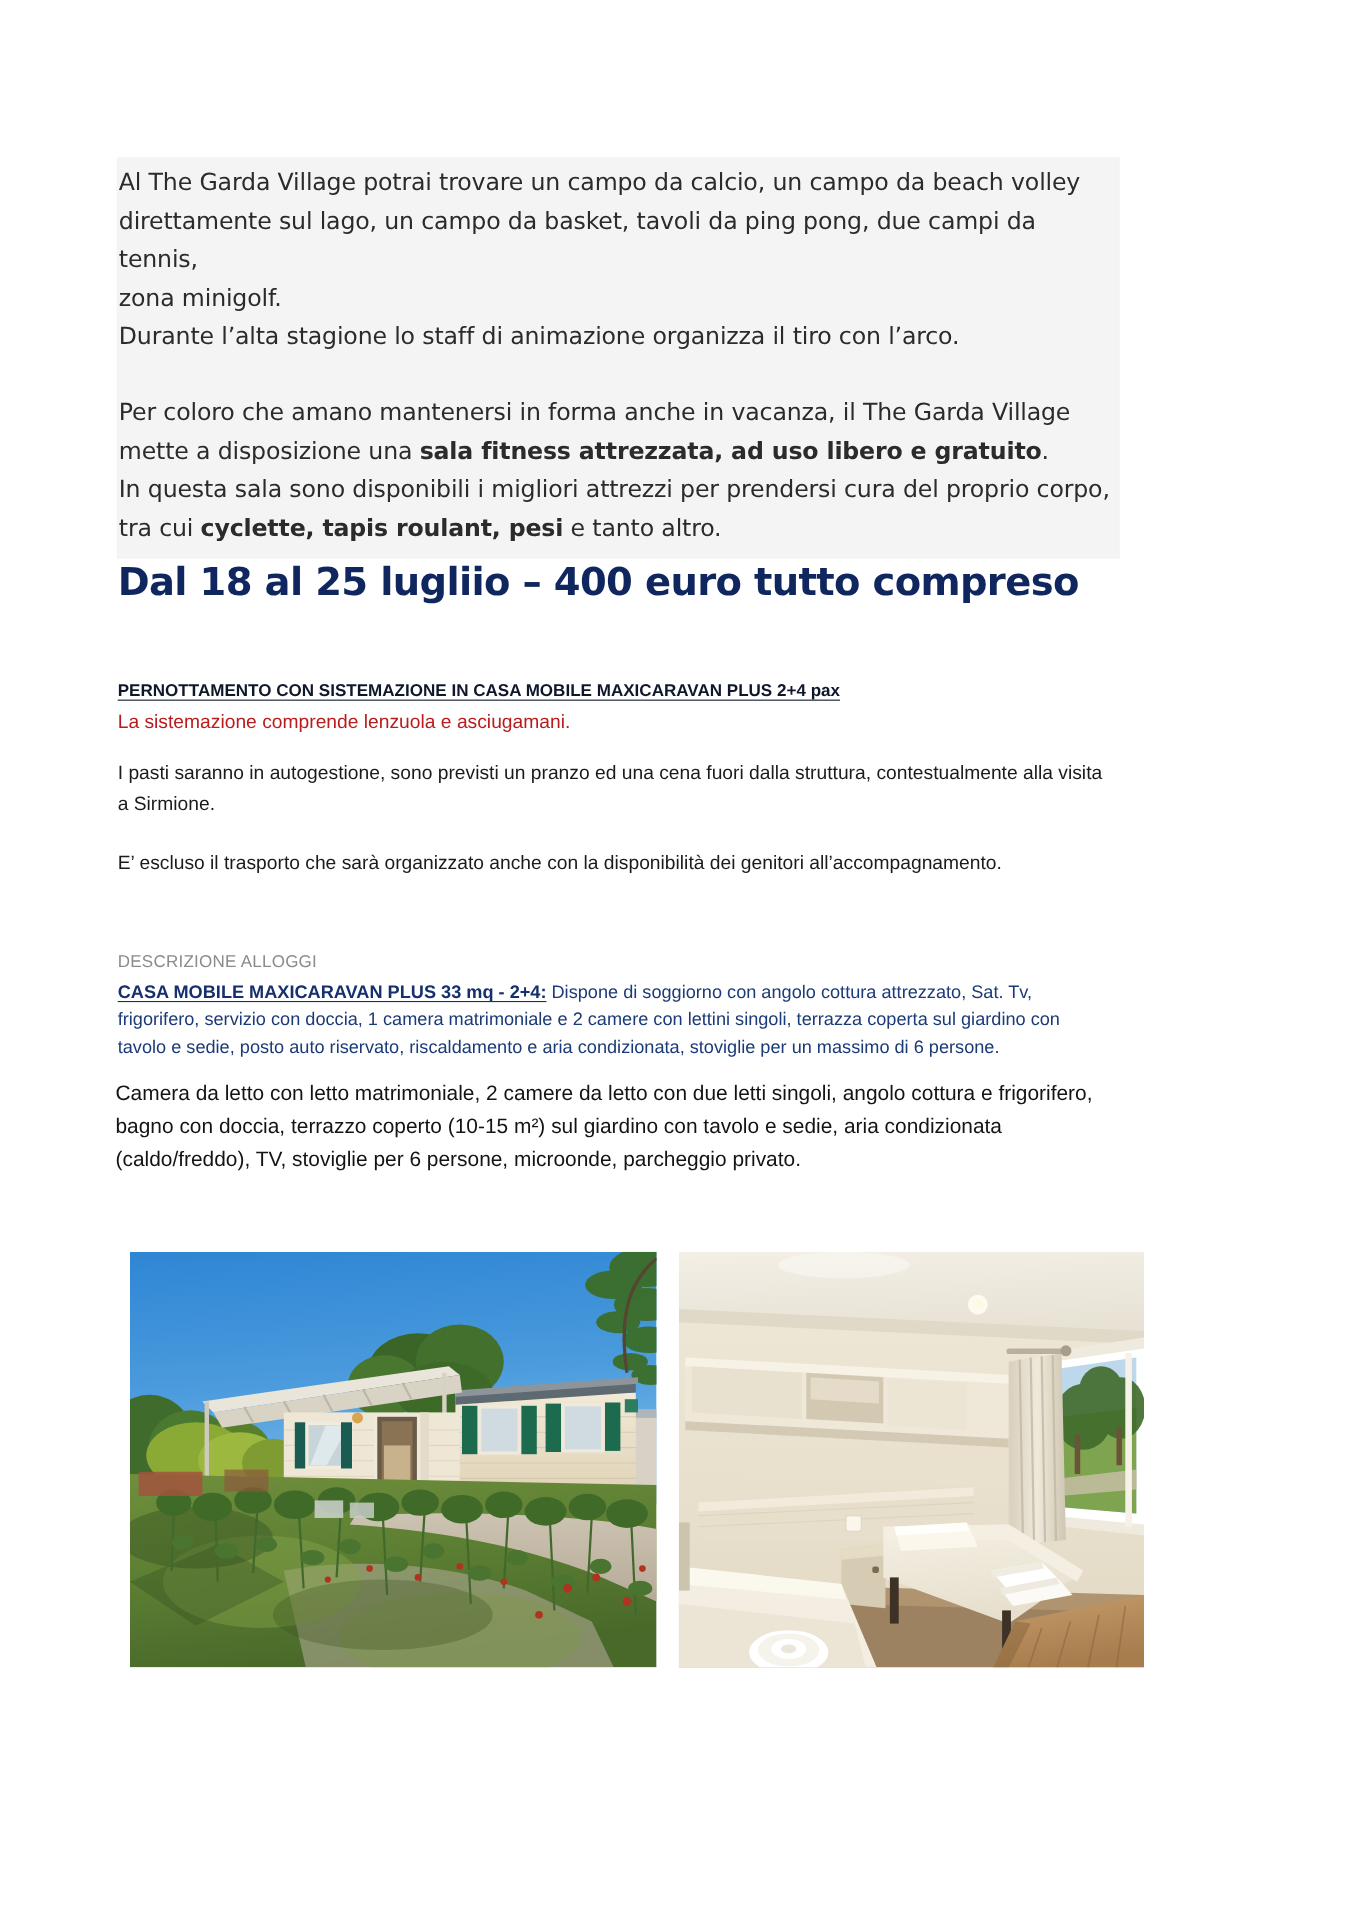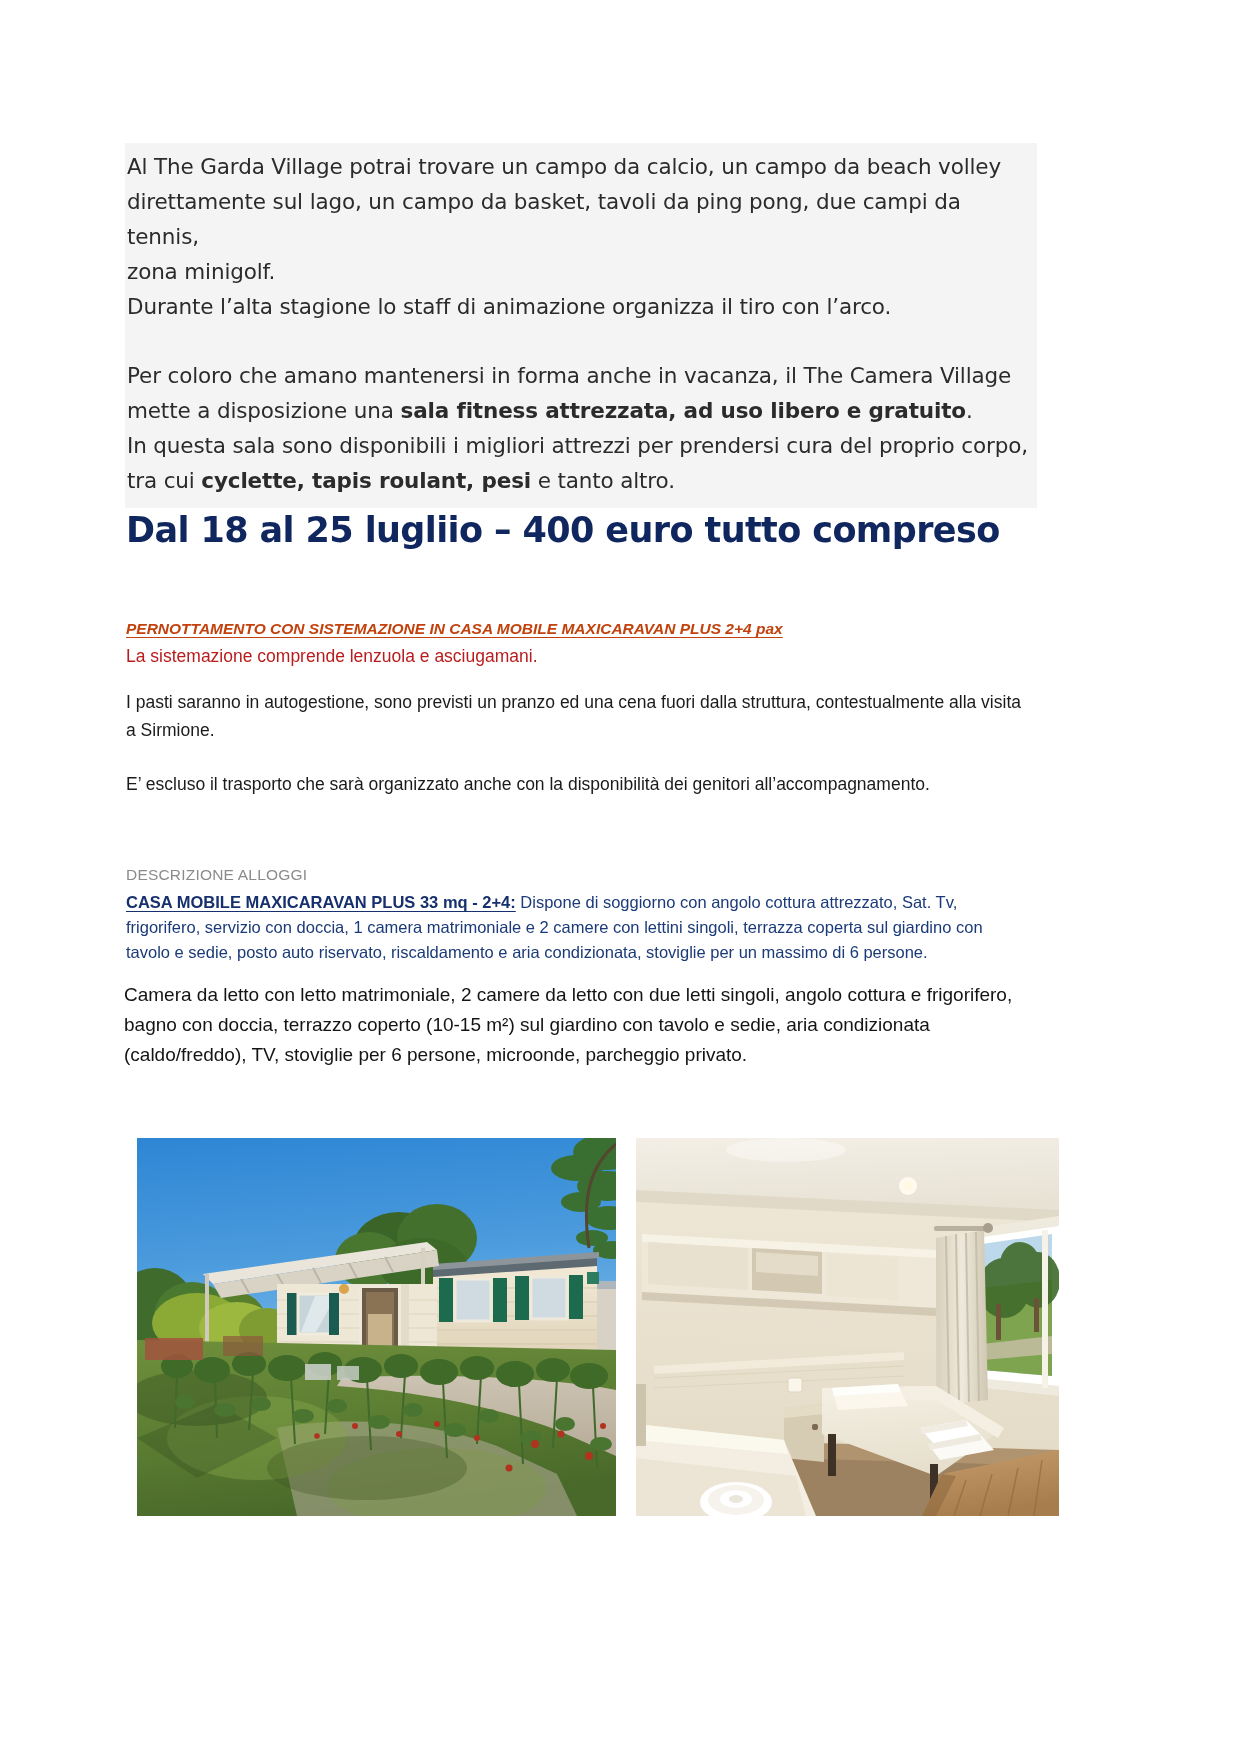--- a/index.html
+++ b/index.html
@@ -13,21 +13,20 @@
     position: relative;
     font-family: "Liberation Sans", sans-serif;
     overflow: hidden;
   }
   .page {
     position: absolute;
     left: 0; top: 0;
     width: 1043px;
     height: 1755px;
     background: #ffffff;
-    margin-left: 19px;
   }
 
   
   .intro-block {
     position: absolute;
     left: 106px;
     top: 143px;
     width: 912px;
     background: #f4f4f4;
     padding: 6px 0 10px 0;
@@ -64,25 +63,24 @@
   }
 
   
   .pernot-head {
     position: absolute;
     left: 107px;
     top: 620px;
     font-family: "Liberation Sans", sans-serif;
     font-size: 15.5px;
     font-weight: bold;
-    color: #c2410c;
+    color: #0f172a;
     text-decoration: underline;
     text-underline-offset: 3px;
     white-space: nowrap;
-    font-style: italic;
   }
   .pernot-sub {
     position: absolute;
     left: 107px;
     top: 646px;
     font-family: "Liberation Sans", sans-serif;
     font-size: 17.5px;
     color: #b91c1c;
     white-space: nowrap;
   }
@@ -173,21 +171,21 @@
 
   <div class="intro-block">
     <p>
       <span>Al The Garda Village potrai trovare un campo da calcio, un campo da beach volley</span><br>
       <span>direttamente sul lago, un campo da basket, tavoli da ping pong, due campi da tennis,</span><br>
       <span>zona minigolf.</span><br>
       <span>Durante l’alta stagione lo staff di animazione organizza il tiro con l’arco.</span>
     </p>
     <div class="intro-gap"></div>
     <p>
-      <span>Per coloro che amano mantenersi in forma anche in vacanza, il The Camera Village</span><br>
+      <span>Per coloro che amano mantenersi in forma anche in vacanza, il The Garda Village</span><br>
       <span>mette a disposizione una </span><b>sala fitness attrezzata, ad uso libero e gratuito</b><span>.</span><br>
       <span>In questa sala sono disponibili i migliori attrezzi per prendersi cura del proprio corpo,</span><br>
       <span>tra cui </span><b>cyclette, tapis roulant, pesi</b><span> e tanto altro.</span>
     </p>
   </div>
 
   <div class="main-heading">Dal 18 al 25 lugliio – 400 euro tutto compreso</div>
 
   <div class="pernot-head">PERNOTTAMENTO CON SISTEMAZIONE IN CASA MOBILE MAXICARAVAN  PLUS 2+4 pax</div>
   <div class="pernot-sub">La sistemazione comprende lenzuola e asciugamani.</div>

